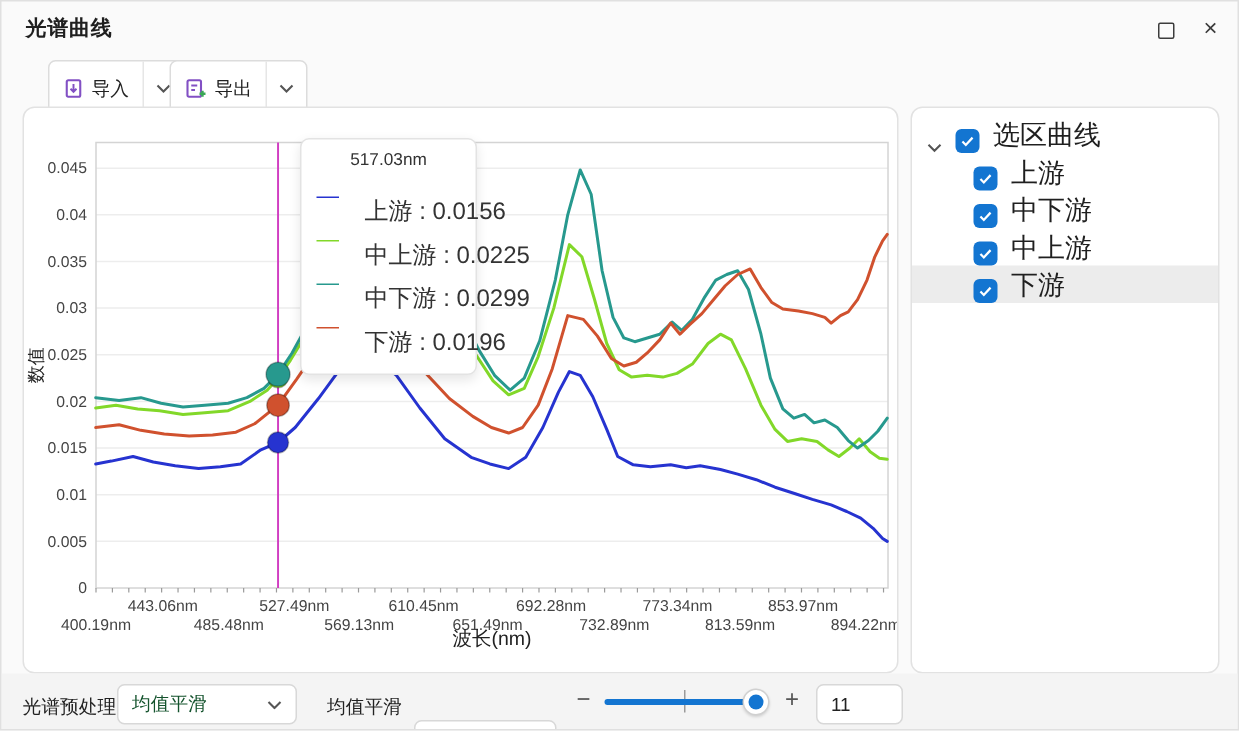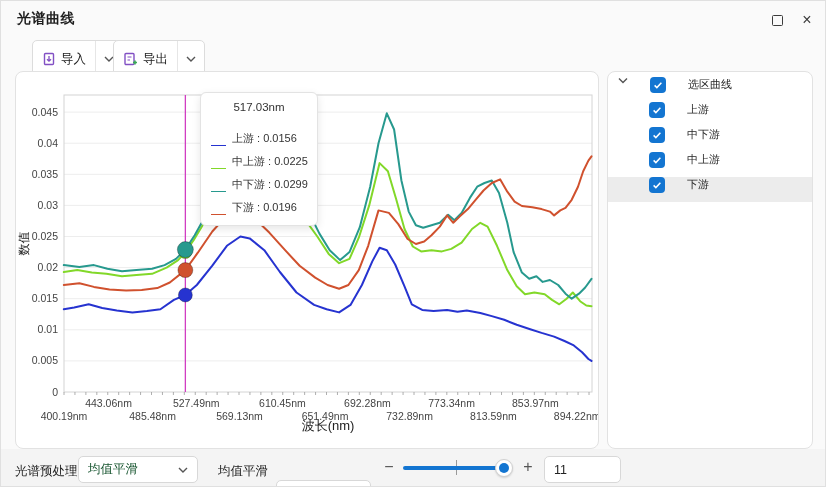--- a/index.html
+++ b/index.html
@@ -16,47 +16,47 @@
   #import-btn{left:31px;} #export-btn{left:112px;}
   .sb-main{display:flex;align-items:center;gap:5px;padding:0 9px;font-size:12.5px;color:#222;}
   .sb-arrow{width:26px;border-left:1px solid #e6e6e6;display:flex;align-items:center;justify-content:center;color:#555;}
   
   .chart-panel{position:absolute;left:14px;top:70px;width:584px;height:378px;background:#fff;border:1px solid #e2e2e2;border-radius:8px;box-sizing:border-box;}
   .chart-svg{position:absolute;left:0;top:0;}
   .chart-svg text{font-family:"Liberation Sans","DejaVu Sans",sans-serif;}
   .tooltip{position:absolute;left:184px;top:20px;width:118px;background:#fff;border:1px solid #e3e3e3;border-radius:6px;
     box-shadow:0 3px 8px rgba(0,0,0,.10);padding:8px 10px 10px;box-sizing:border-box;}
   .tt-title{text-align:center;font-size:11.5px;color:#333;margin-bottom:18px;}
-  .tt-row{display:flex;align-items:flex-end;gap:6px;font-size:11px;color:#333;margin-top:8px;white-space:nowrap;}
+  .tt-row{display:flex;align-items:flex-start;gap:17px;font-size:16px;color:#333;margin-top:8px;white-space:nowrap;}
   .tt-swatch{width:15px;height:0;border-top:1.7px solid #888;flex:none;}
   
   .right-panel{position:absolute;left:606px;top:70px;width:206px;height:378px;background:#fff;border:1px solid #e2e2e2;border-radius:8px;box-sizing:border-box;}
   .rp-header{padding:10px 12px 9px;font-size:12.5px;color:#222;border-bottom:1px solid #ebebeb;}
   .tree{padding-top:5px;}
-  .tree-row{display:flex;align-items:flex-start;height:25px;font-size:11px;gap:22px;}
+  .tree-row{display:flex;align-items:flex-end;height:25px;font-size:18px;gap:9px;}
   .tree-row.parent{padding-left:10px;}
   .tree-row.child{padding-left:41px;}
   .tree-row.selected{background:#ececec;}
   .chev{color:#555;display:flex;align-items:center;}
   .cbx{width:16px;height:16px;border-radius:4px;background:#1375d1;display:flex;align-items:center;justify-content:center;flex:none;}
   
   .bottom-bar{position:absolute;left:0;top:448px;width:826px;height:39px;background:#f4f4f4;}
   .bb-label{position:absolute;top:14px;font-size:12.5px;color:#222;white-space:nowrap;}
   #pre-label{left:14px;} #param-label{left:217px;}
   .select{position:absolute;top:7px;height:27px;background:#fff;border:1px solid #d8d8d8;border-radius:5px;
     display:flex;align-items:center;justify-content:space-between;padding:0 9px;font-size:12.5px;color:#14532d;box-sizing:border-box;}
   #smooth-select{left:77px;width:120px;} #param-select{left:275px;width:95px;margin-top:24px;}
   .stepper{position:absolute;top:10px;font-size:16px;color:#555;width:16px;text-align:center;line-height:16px;}
   #minus-btn{left:380px;} #plus-btn{left:519px;}
   .slider-tick{position:absolute;left:455px;top:11px;width:1px;height:15px;background:#9a9a9a;}
   .slider-track{position:absolute;left:402px;top:17px;width:108px;height:4px;background:#1375d1;border-radius:2px;}
   .slider-thumb{position:absolute;left:494px;top:10px;width:18px;height:18px;background:#fff;border:1px solid #d0d0d0;border-radius:50%;
     box-shadow:0 1px 2px rgba(0,0,0,.15);display:flex;align-items:center;justify-content:center;box-sizing:border-box;}
   .slider-thumb::after{content:"";width:10px;height:10px;border-radius:50%;background:#1375d1;}
-  .num-input{position:absolute;left:543px;top:7px;width:77px;height:27px;border:1px solid #d8d8d8;border-radius:5px;
+  .num-input{position:absolute;left:543px;top:7px;width:58px;height:27px;border:1px solid #d8d8d8;border-radius:5px;
     padding:0 9px;font-size:12.5px;color:#222;background:#fff;box-sizing:border-box;font-family:inherit;outline:none;}
 </style>
 </head>
 <body>
 
 <div class="window">
 
   <div class="title">光谱曲线</div>
   <div class="win-btn max">
     <span class="max-rect"></span>

